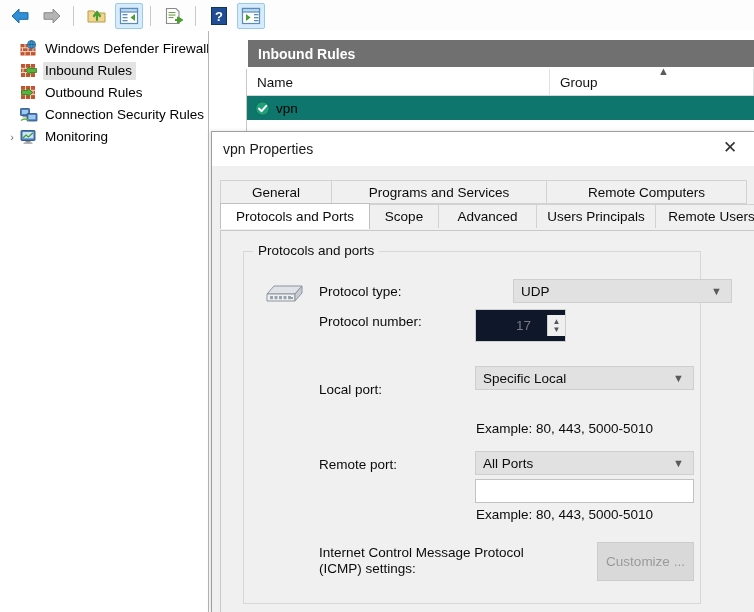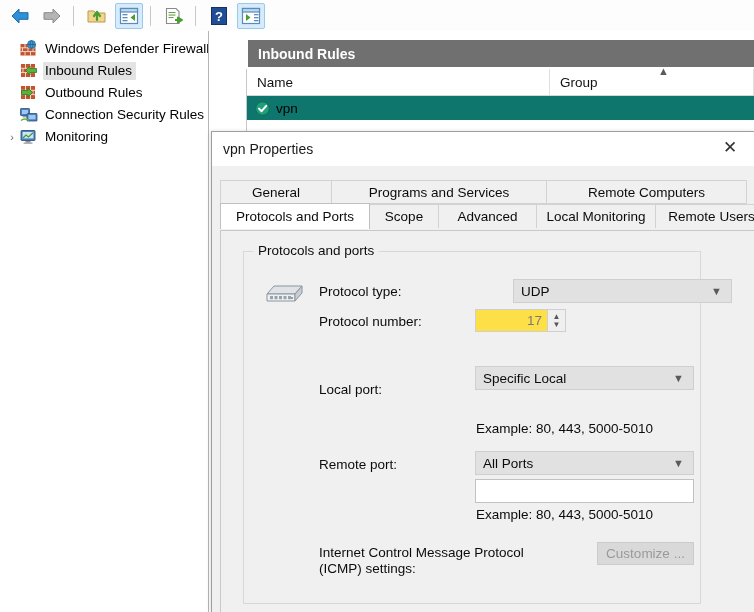--- a/index.html
+++ b/index.html
@@ -205,43 +205,43 @@
     position: absolute; height: 24px;
     background: #ffffff;
     border: 1px solid #c2c2c2;
     box-sizing: border-box;
     display: flex; align-items: center;
     font-size: 13.5px; color: #0b0b0b;
     padding-left: 7px;
   }
 
   .spinner {
-    position: absolute; height: 23px;
-    background: #fde047;
+    position: absolute; height: 33px;
+    background: #0f172a;
     border: 1px solid #cfcfcf;
     box-sizing: border-box;
     display: flex; align-items: center; justify-content: flex-end;
-    font-size: 13.5px; color: #7a7a7a;
+    font-size: 13.5px; color: #7a7a7a; gap: 11px;
   }
   .spinner .sval { padding-right: 5px; }
   .spin-btns {
     width: 17px; height: 21px;
     border-left: 1px solid #cfcfcf;
     display: flex; flex-direction: column;
     align-items: center; justify-content: center;
     background: #efefef;
   }
   .spin-btns span { font-size: 8px; line-height: 8px; color: #555; }
 
   .hint {
     position: absolute; font-size: 13.5px; color: #0b0b0b;
   }
 
   .btn-disabled {
-    position: absolute; height: 23px;
+    position: absolute; height: 39px;
     background: #d9d9d9; border: 1px solid #cccccc;
     box-sizing: border-box;
     display: flex; align-items: center; justify-content: center;
     font-size: 13.5px; color: #9a9a9a;
   }
 
   .proto-icon { position: absolute; }
 </style>
 </head>
 <body>
@@ -477,21 +477,21 @@
           <div class="tab active" style="width:150px;">
             <span>Protocols and Ports</span>
           </div>
           <div class="tab" style="width:70px;">
             <span>Scope</span>
           </div>
           <div class="tab" style="width:99px;">
             <span>Advanced</span>
           </div>
           <div class="tab" style="width:120px;">
-            <span>Local Monitoring</span>
+            <span>Users Principals</span>
           </div>
           <div class="tab" style="width:113px;">
             <span>Remote Users</span>
           </div>
         </div>
       </div>
 
       <div class="tabpage">
 
         <div class="groupbox">

